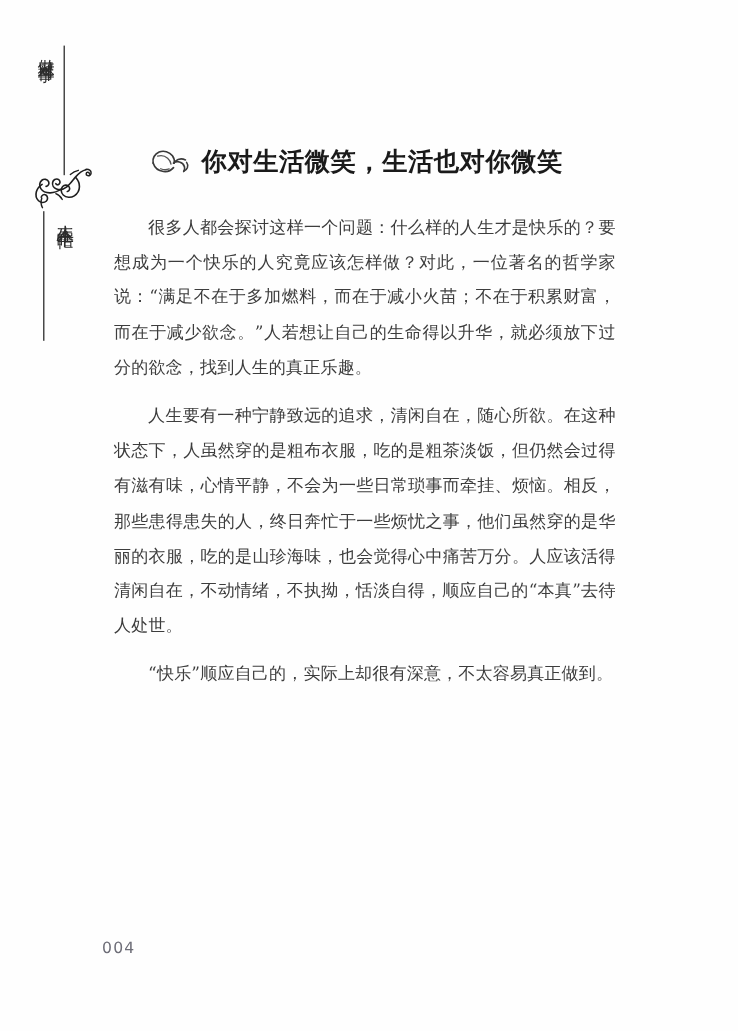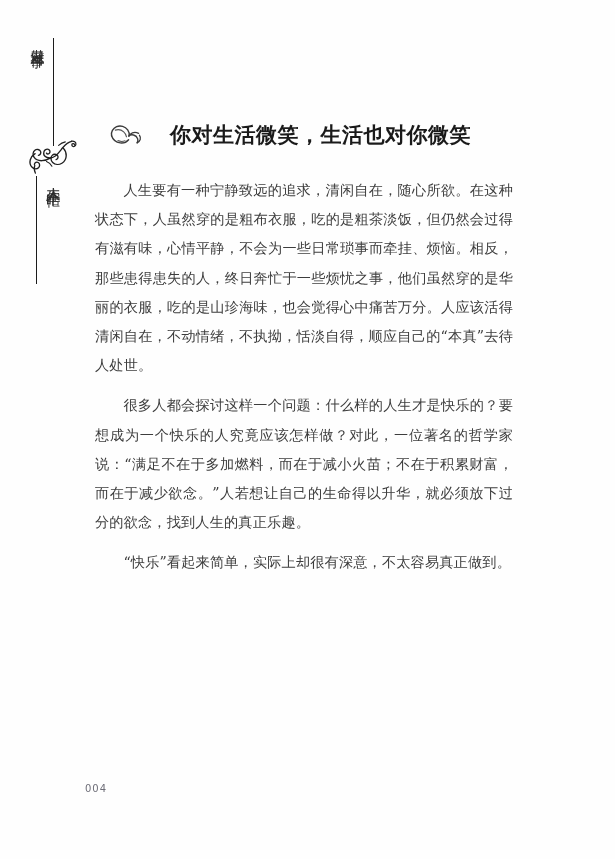--- a/index.html
+++ b/index.html
@@ -79,25 +79,25 @@
   
   .content {
     position: absolute;
     left: 95px;
     top: 0;
     width: 418px;
   }
 
   .chapter-head {
     position: absolute;
-    left: 13px;
+    left: 29px;
     top: 122px;
     display: flex;
     align-items: center;
-    gap: 28px;
+    gap: 10px;
     justify-content: space-between;
   }
   .head-ornament {
     width: 34px;
     height: 26px;
     flex: 0 0 auto;
   }
   .head-ornament svg { display: block; }
 
   .chapter-title {
@@ -126,21 +126,21 @@
     text-indent: 2em;
     margin: 0 0 11px 0;
     letter-spacing: 0.15px;
   }
 
   .page-number {
     position: absolute;
     left: 85px;
     top: 783px;
     font-family: "DejaVu Sans", "Liberation Sans", sans-serif;
-    font-size: 10px;
+    font-size: 13px;
     letter-spacing: 1px;
     color: #6e6e78;
   }
 </style>
 </head>
 <body>
 
 <div class="page">
 
   <div class="sidebar">
@@ -180,21 +180,21 @@
           <path d="M29.1 20.8c1.4-.6 2.6-1.8 3.1-3.3.4-1.4.2-3-.7-4.2" stroke="#3a3a3a" stroke-width="1.3" stroke-linecap="round"></path>
           <path d="M21.9 12.4c2.4-2 5.9-2.5 8.7-1.1" stroke="#3a3a3a" stroke-width="1.3" stroke-linecap="round"></path>
           <path d="M7.3 8.1c2.9-.9 6.1-.3 8.4 1.7 1.5 1.3 2.5 3.1 2.8 5" stroke="#555" stroke-width="1.1" stroke-linecap="round"></path>
           <path d="M9.9 18.6c2.2 1 4.8 1.1 7.1.2" stroke="#555" stroke-width="1.05" stroke-linecap="round"></path>
         </svg>
       </span>
       <span class="chapter-title">你对生活微笑，生活也对你微笑</span>
     </div>
 
     <div class="body-copy">
+      <p class="para">很多人都会探讨这样一个问题：什么样的人生才是快乐的？要想成为一个快乐的人究竟应该怎样做？对此，一位著名的哲学家说：“满足不在于多加燃料，而在于减小火苗；不在于积累财富，而在于减少欲念。”人若想让自己的生命得以升华，就必须放下过分的欲念，找到人生的真正乐趣。</p>
       <p class="para">人生要有一种宁静致远的追求，清闲自在，随心所欲。在这种状态下，人虽然穿的是粗布衣服，吃的是粗茶淡饭，但仍然会过得有滋有味，心情平静，不会为一些日常琐事而牵挂、烦恼。相反，那些患得患失的人，终日奔忙于一些烦忧之事，他们虽然穿的是华丽的衣服，吃的是山珍海味，也会觉得心中痛苦万分。人应该活得清闲自在，不动情绪，不执拗，恬淡自得，顺应自己的“本真”去待人处世。</p>
-      <p class="para">很多人都会探讨这样一个问题：什么样的人生才是快乐的？要想成为一个快乐的人究竟应该怎样做？对此，一位著名的哲学家说：“满足不在于多加燃料，而在于减小火苗；不在于积累财富，而在于减少欲念。”人若想让自己的生命得以升华，就必须放下过分的欲念，找到人生的真正乐趣。</p>
-      <p class="para">“快乐”看起来简单，实际上却很有深意，不太容易真正做到。</p>
+      <p class="para">“快乐”顺应自己的，实际上却很有深意，不太容易真正做到。</p>
     </div>
   </div>
 
   <div class="page-number">004</div>
 
 </div>
 
 </body></html>

